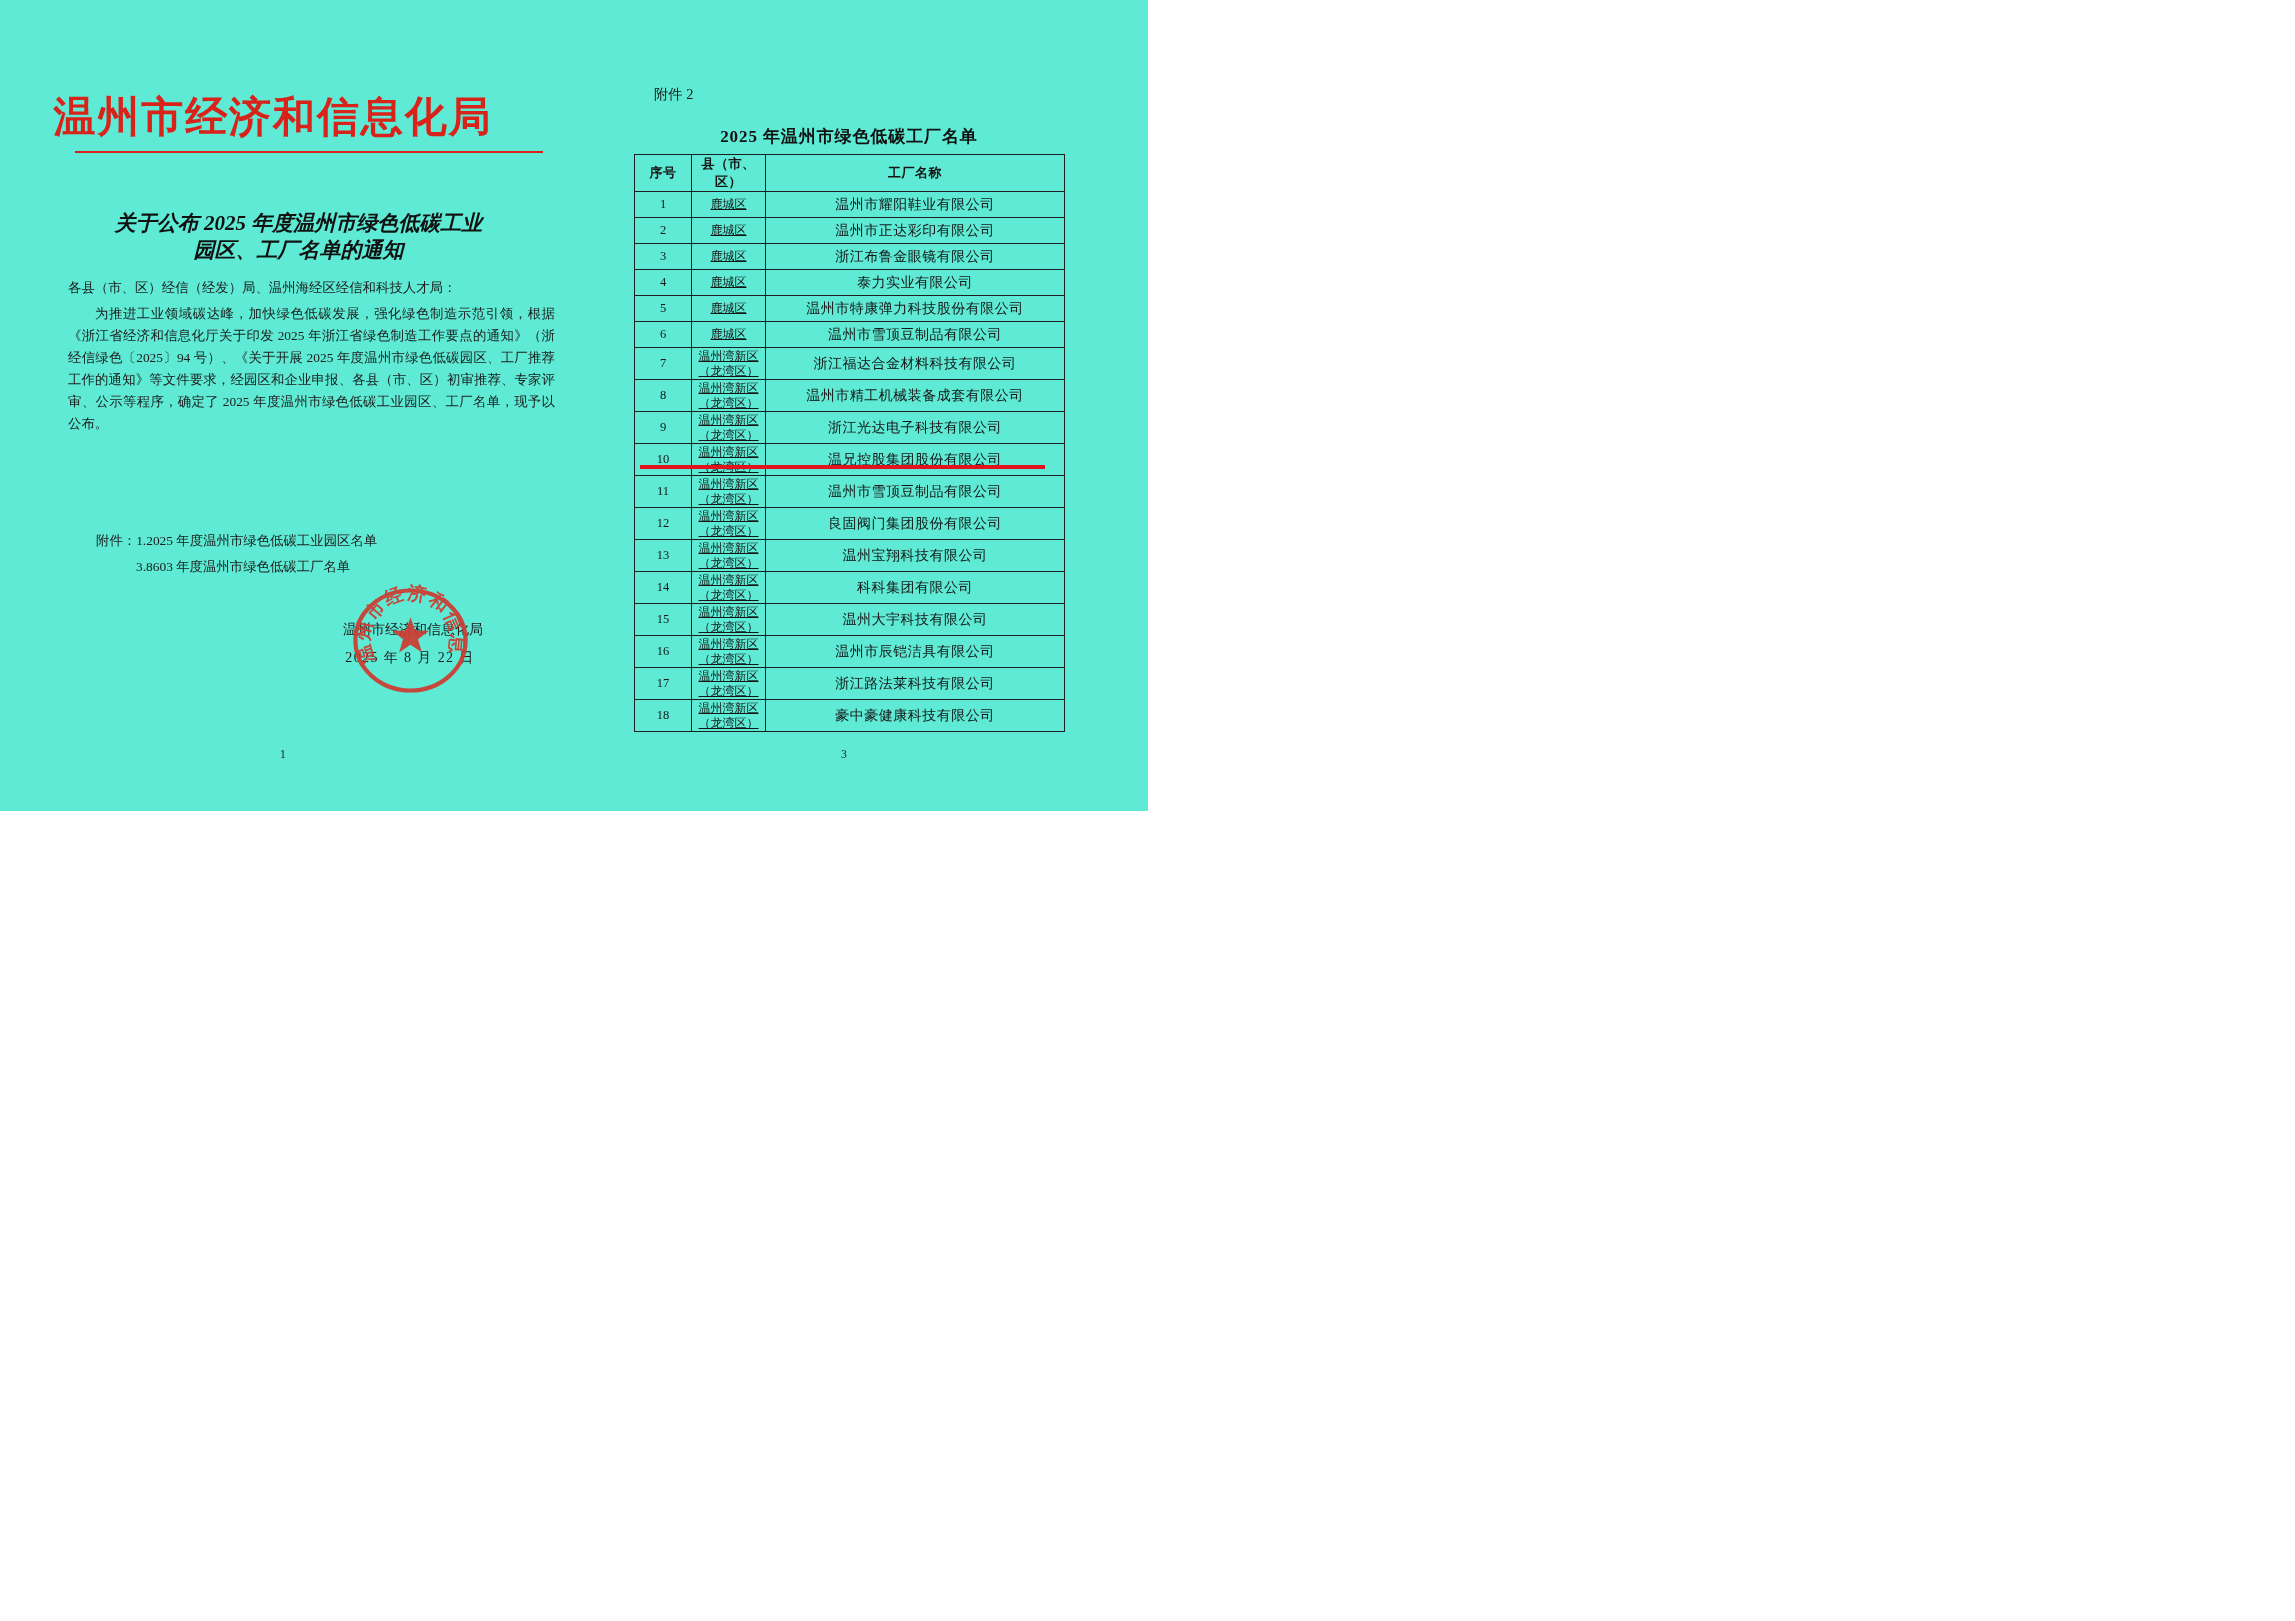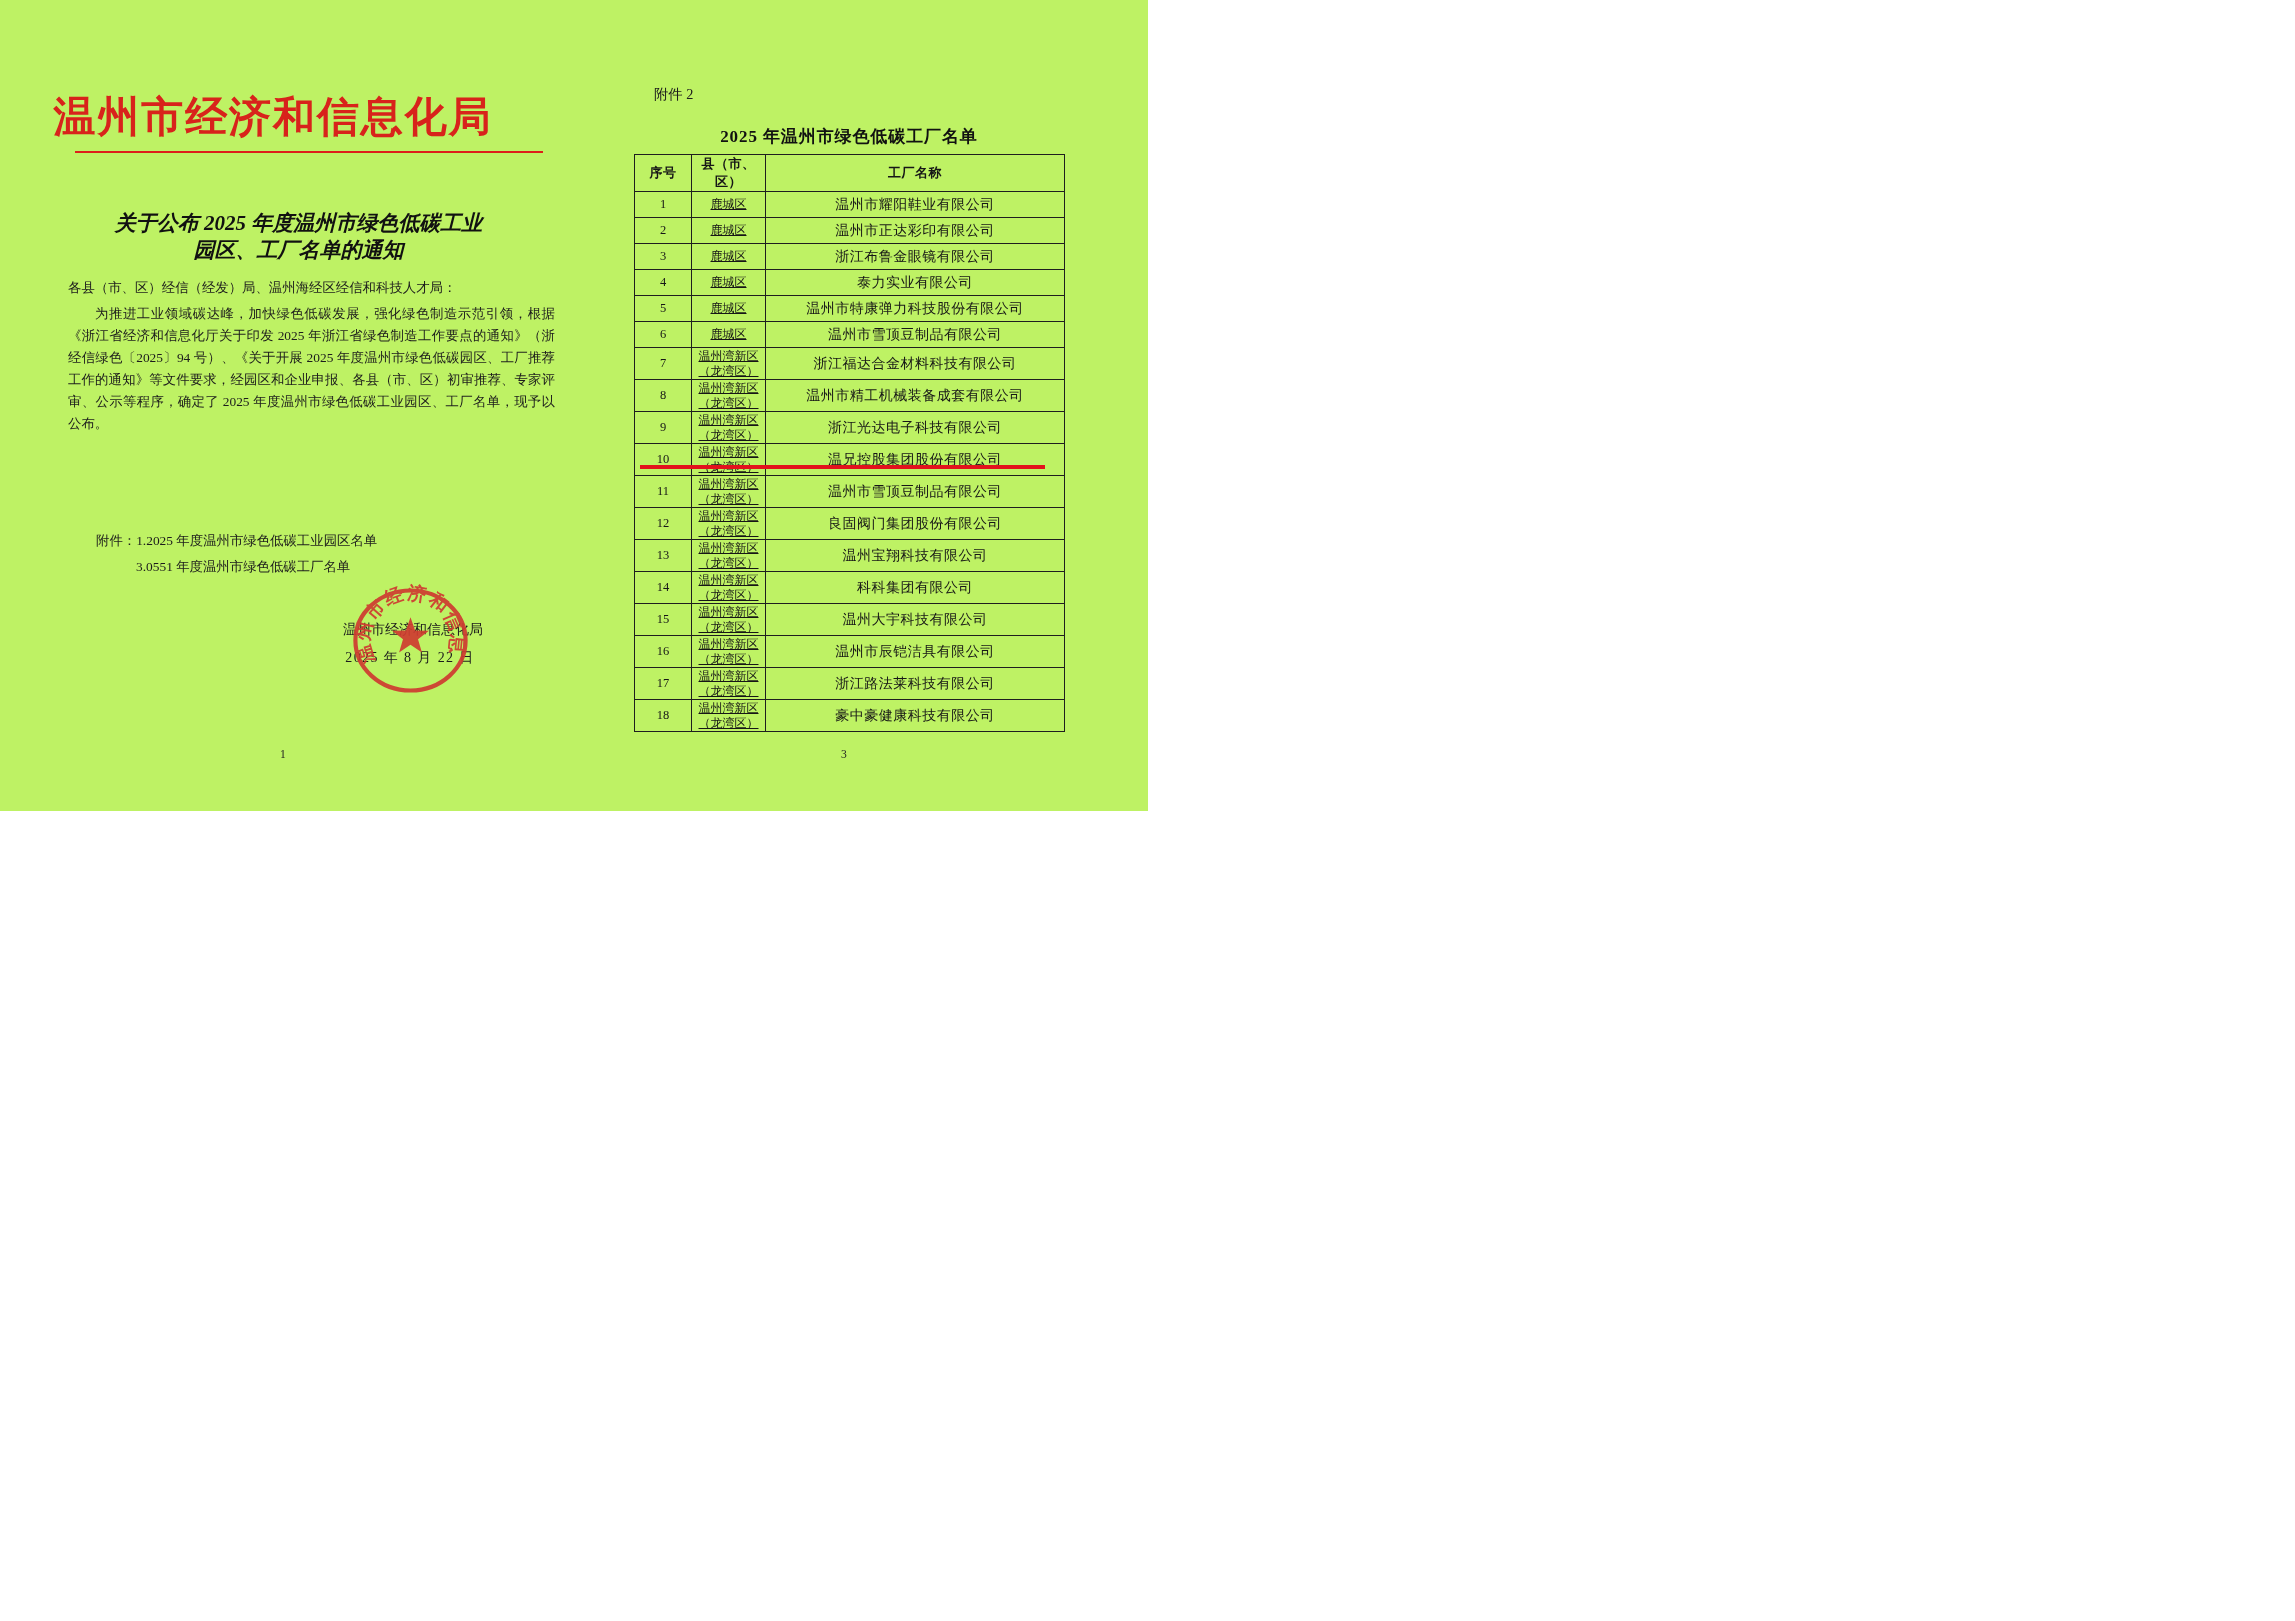--- a/index.html
+++ b/index.html
@@ -1,17 +1,17 @@
 <!DOCTYPE html>
 <html style="font-size:7.4px"><head>
 <meta charset="utf-8">
 <style>
   html,body{margin:0;padding:0;background:#ffffff;}
   .scan{
-    position:relative;width:1148px;height:811px;background:#bef264;
+    position:relative;width:1148px;height:811px;background:#5eead4;
     font-family:"Liberation Serif","DejaVu Serif",serif;color:#1c1c1c;overflow:hidden;
   }
   .page{position:absolute;top:0;width:574px;height:811px;}
   .page.left{left:0;}
   .page.right{left:562px;}
 
   
   .agency{
     position:absolute;left:28px;top:96px;width:490px;margin:0;
     text-align:center;font-size:42px;line-height:1;font-weight:bold;
@@ -76,21 +76,21 @@
     <h2 class="doc-title">
       <span style="display:block">关于公布 2025 年度温州市绿色低碳工业</span>
       <span style="display:block">园区、工厂名单的通知</span>
     </h2>
 
     <p class="salutation">各县（市、区）经信（经发）局、温州海经区经信和科技人才局：</p>
 
     <p class="body-par">为推进工业领域碳达峰，加快绿色低碳发展，强化绿色制造示范引领，根据《浙江省经济和信息化厅关于印发 2025 年浙江省绿色制造工作要点的通知》（浙经信绿色〔2025〕94 号）、《关于开展 2025 年度温州市绿色低碳园区、工厂推荐工作的通知》等文件要求，经园区和企业申报、各县（市、区）初审推荐、专家评审、公示等程序，确定了 2025 年度温州市绿色低碳工业园区、工厂名单，现予以公布。</p>
 
     <p class="attach-1"><span>附件：</span><span>1.2025 年度温州市绿色低碳工业园区名单</span></p>
-    <p class="attach-2">3.0551 年度温州市绿色低碳工厂名单</p>
+    <p class="attach-2">3.8603 年度温州市绿色低碳工厂名单</p>
 
     <p class="sig-agency">温州市经济和信息化局</p>
     <p class="sig-date">2025 年 8 月 22 日</p>
 
     <svg class="seal" viewBox="0 0 270 252">
       <ellipse cx="135" cy="126" rx="119" ry="108" fill="none" stroke="#cf3b31" stroke-width="9"></ellipse>
       <polygon fill="#cf3b31" points="135,76 145,104.2 174.9,105 151.2,123.3 159.7,152 135,135 110.3,152 118.8,123.3 95.1,105 125,104.2"></polygon>
       <defs>
         <path id="sealArc" d="M 59,170 A 88,88 0 1 1 211,170" fill="none"></path>
       </defs>

